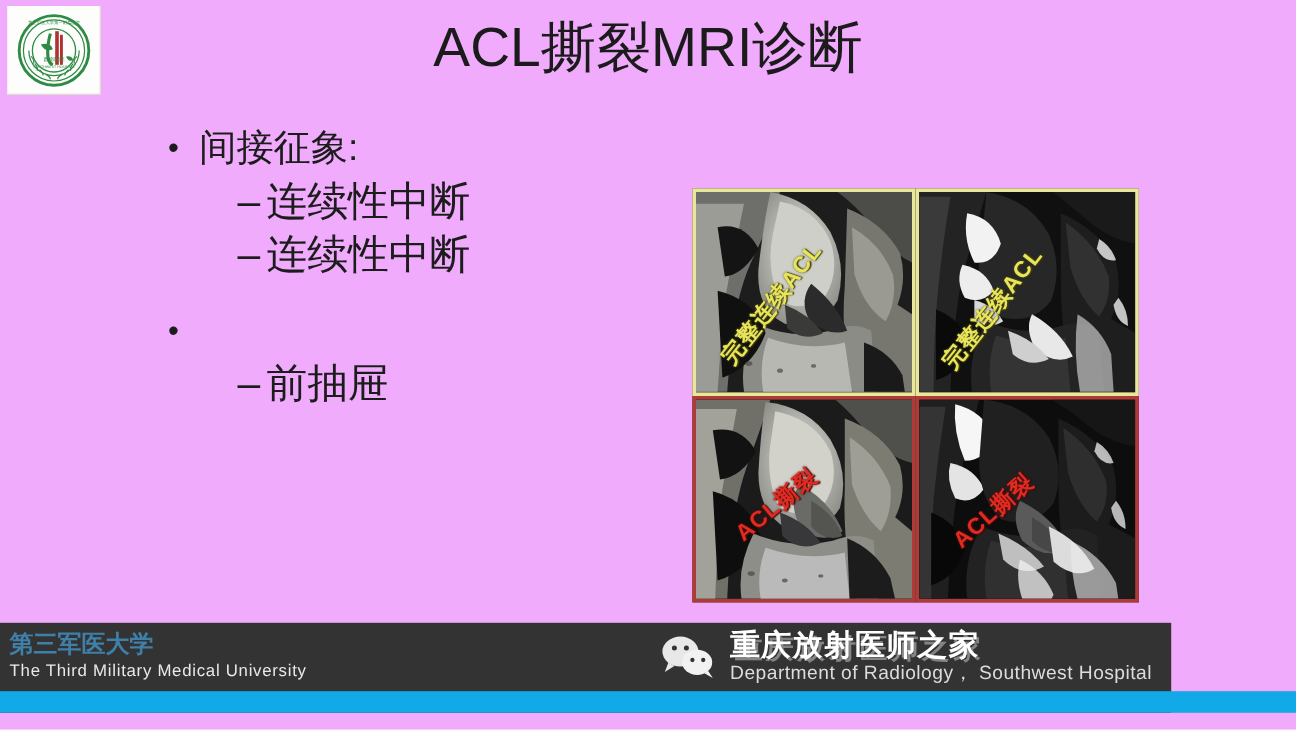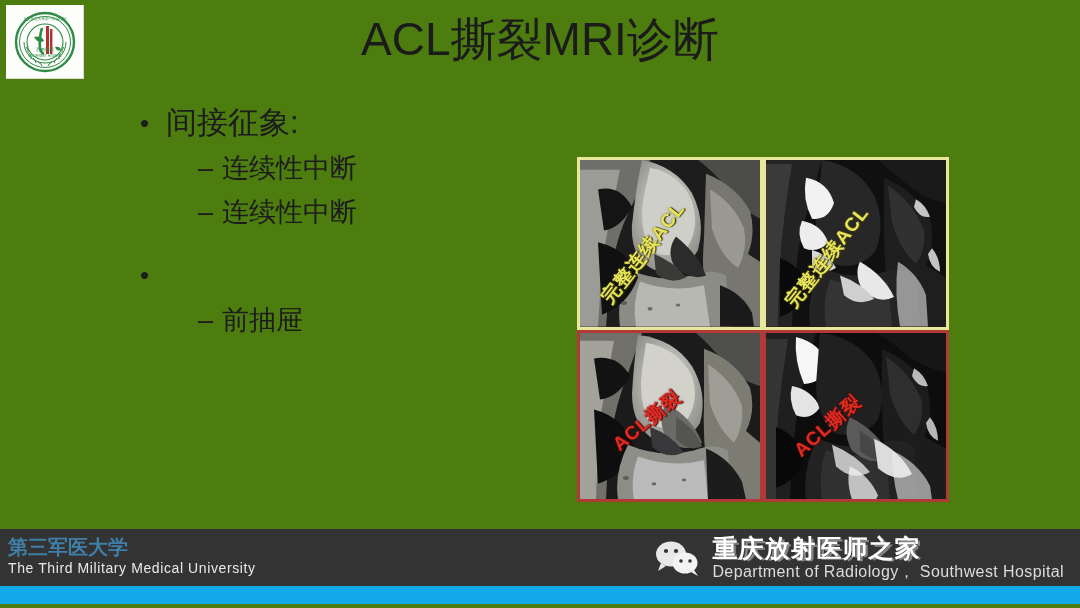--- a/index.html
+++ b/index.html
@@ -4,21 +4,21 @@
 <style>
   * { box-sizing: border-box; margin: 0; padding: 0; }
   html, body {
     width: 1080px; height: 608px;
     overflow: hidden;
     font-family: "Liberation Sans", "DejaVu Sans", sans-serif;
   }
   .slide {
     position: relative;
     width: 1080px; height: 608px;
-    background: #4d7c0f;
+    background: #f0abfc;
   }
 
   
   .logo-box {
     position: absolute; left: 6px; top: 5px;
     width: 78px; height: 74px;
     background: #fdfdfb;
     border-right: 1px solid #dddace;
     border-bottom: 1px solid #dddace;
     display: flex; align-items: center; justify-content: center;
@@ -46,21 +46,21 @@
   .b-group { margin-bottom: 18px; }
   .b-main {
     display: flex; align-items: flex-start;
     font-size: 31px; line-height: 46px; color: #1c1c1c;
   }
   .b-dot {
     width: 26px; flex: 0 0 26px;
     font-size: 26px; line-height: 46px; text-align: left;
   }
   .b-sub {
-    font-size: 27px; line-height: 44px; color: #1c1c1c;
+    font-size: 34px; line-height: 44px; color: #1c1c1c;
     padding-left: 58px;
     white-space: nowrap;
   }
   .b-dash { display: inline-block; width: 24px; }
 
   
   .mri-grid {
     position: absolute; left: 577px; top: 157px;
     width: 372px; height: 345px;
     display: grid;
@@ -94,22 +94,22 @@
     color: #e02b22;
     text-shadow: 0 0 2px #6d0f0b, 1px 1px 1px #400805;
   }
   .lbl-tl { left: 36px; bottom: 18px; transform: rotate(-52deg); transform-origin: left bottom; }
   .lbl-tr { left: 34px; bottom: 14px; transform: rotate(-52deg); transform-origin: left bottom; }
   .lbl-bl { left: 44px; bottom: 42px; transform: rotate(-40deg); transform-origin: left bottom; }
   .lbl-br { left: 40px; bottom: 36px; transform: rotate(-42deg); transform-origin: left bottom; }
 
   
   .footer {
-    position: absolute; left: 0; bottom: 4px;
-    width: 1080px; height: 75px;
+    position: absolute; left: 0; bottom: 14px;
+    width: 976px; height: 75px;
     background: #333333;
   }
   .footer-strip {
     position: absolute; left: 0; bottom: 0;
     width: 1080px; height: 18px;
     background: #12a9e8;
   }
   .footer-left {
     position: absolute; left: 8px; top: 6px;
   }

